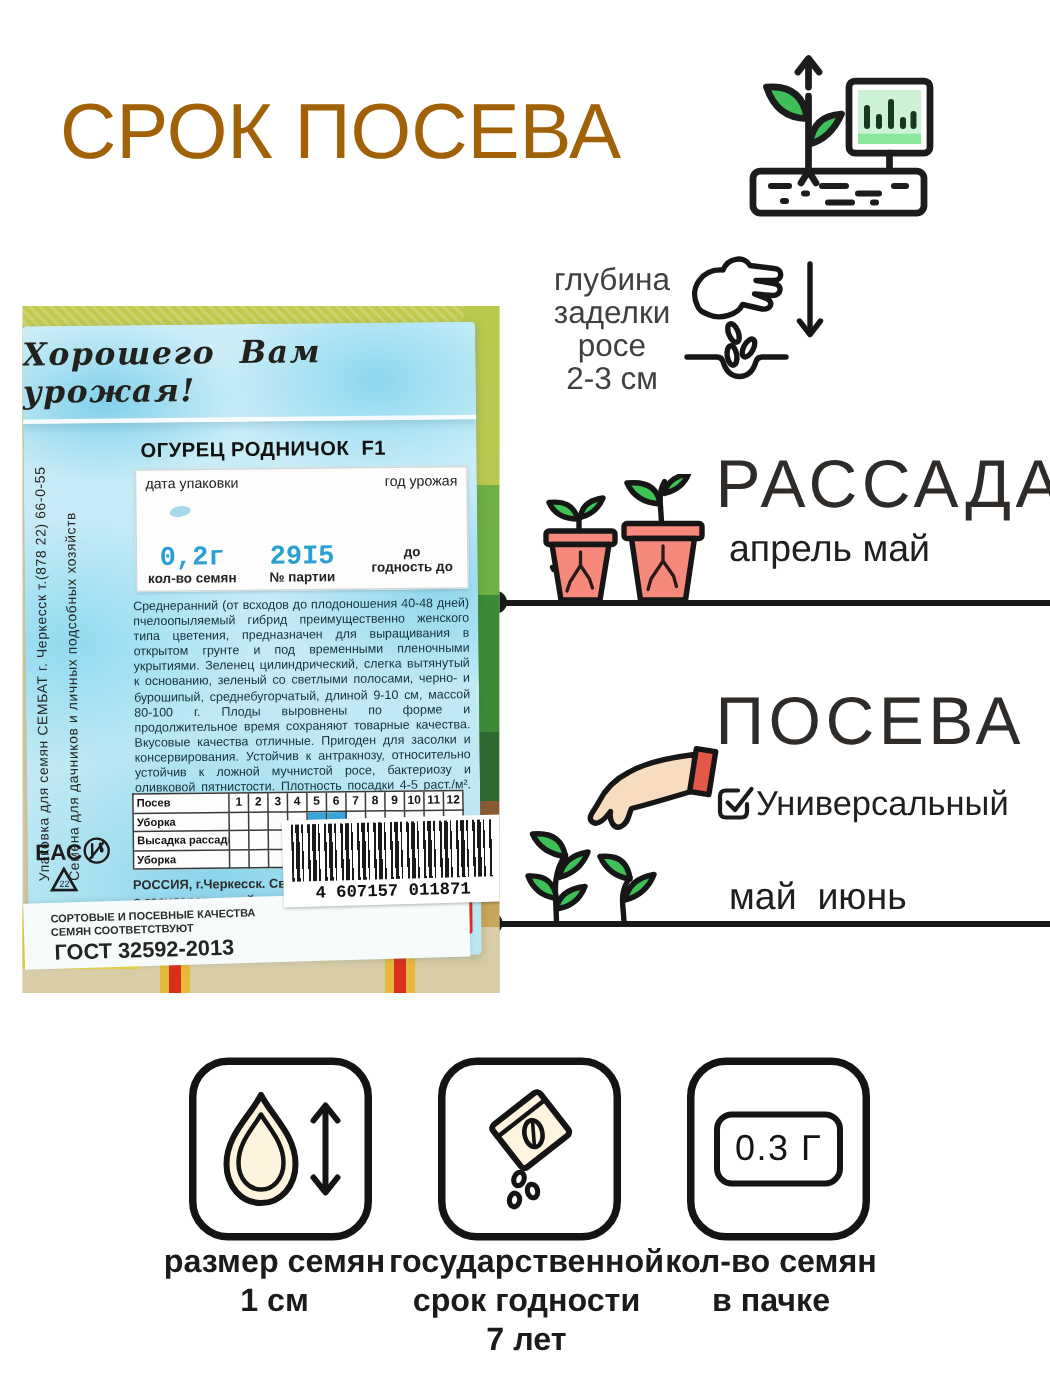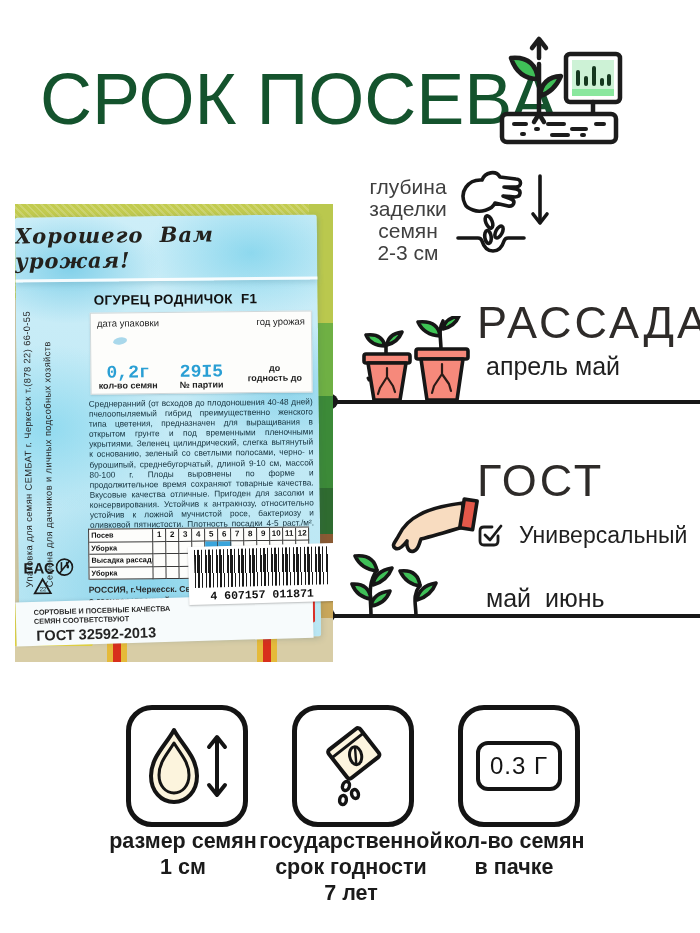--- a/index.html
+++ b/index.html
@@ -1,36 +1,36 @@
 <!DOCTYPE html>
 <html><head>
 <meta charset="utf-8">
 <style>
   html,body{margin:0;padding:0;background:#fff;}
   .page{position:relative;width:700px;height:933px;background:#fff;overflow:hidden;
         font-family:"Liberation Sans",sans-serif;color:#1c1c1c;}
 
   
-  .main-title{position:absolute;left:40px;top:58px;font-size:72px;font-weight:400;
-              letter-spacing:0px;color:#14532d;white-space:pre;}
+  .main-title{position:absolute;left:40px;top:58px;font-size:52px;font-weight:400;
+              letter-spacing:0px;color:#a16207;white-space:pre;}
   .title-icon{position:absolute;left:492px;top:32px;}
 
   
   .depth-text{position:absolute;left:350px;top:176px;width:116px;text-align:center;
               font-size:21px;line-height:22px;font-weight:500;color:#404040;}
   .depth-icon{position:absolute;left:452px;top:166px;}
 
   
   .section-title{position:absolute;font-size:45px;font-weight:300;letter-spacing:3px;color:#2e2b29;}
   .rassada-title{left:477px;top:297px;}
   .grunt-title{left:477px;top:455px;}
   .months-label{position:absolute;font-size:25px;font-weight:500;color:#1f1f1f;white-space:pre;}
   .rassada-months{left:486px;top:352px;}
   .grunt-months{left:486px;top:584px;}
-  .soil-row{position:absolute;left:477px;top:522px;display:flex;align-items:center;gap:16px;}
+  .soil-row{position:absolute;left:477px;top:522px;display:flex;align-items:center;gap:1px;}
   .soil-label{font-size:23px;font-weight:500;color:#1f1f1f;}
 
   .timeline{position:absolute;height:4px;background:#181818;}
   .timeline-1{left:331px;top:400px;width:369px;}
   .timeline-2{left:328px;top:614px;width:372px;}
   .timeline-dot{position:absolute;width:15px;height:15px;border-radius:50%;background:#181818;}
   .dot-1{left:323px;top:394px;}
   .dot-2{left:320px;top:608px;}
   .pots-icon{position:absolute;left:358px;top:316px;}
   .planting-icon{position:absolute;left:350px;top:476px;}
@@ -148,21 +148,21 @@
           <path d="M30 102 H32"></path>
           <path d="M60 103 H76"></path>
           <path d="M90 103 H92"></path>
         </g>
     </g>
   </svg>
 
   <div class="depth-text">
     <div>глубина</div>
     <div>заделки</div>
-    <div>семян</div>
+    <div>росе</div>
     <div>2-3 см</div>
   </div>
   <svg class="depth-icon" width="104" height="100" viewBox="0 0 104 100">
     <g fill="none" stroke="#161616" stroke-width="3.6" stroke-linecap="round" stroke-linejoin="round">
       <path d="M88 10 V56"></path>
         <path d="M81 48 L88 57 L95 48"></path>
       <path d="M13 38 C7 26 16 13 30 14 C33 6 44 4 48 11 L64 13 C70 13 70 21 64 21 L52 21 L64 23 C70 24 69 31 63 31 L51 30 L59 33 C64 35 62 41 56 40 L43 37 C40 44 28 47 21 44 C16 42 14 41 13 38 Z" fill="#fff"></path>
       <ellipse cx="37" cy="56" rx="3.2" ry="6.5" transform="rotate(-22 37 56)" fill="#fff"></ellipse>
       <ellipse cx="47" cy="66" rx="3.2" ry="6.5" transform="rotate(28 47 66)" fill="#fff"></ellipse>
       <ellipse cx="36" cy="71" rx="3.2" ry="6.5" transform="rotate(-8 36 71)" fill="#fff"></ellipse>
@@ -187,21 +187,21 @@
       <g stroke-width="2.2" stroke="#2b1a16">
         <path d="M29 52 V61 M29 61 L22 72 M29 61 L35 70 M22 72 L20 78 M35 70 L37 76"></path>
         <path d="M84 48 V58 M84 58 L76 70 M84 58 L91 68 M76 70 L74 77 M91 68 L93 75"></path>
       </g>
       <path d="M10 62 L11 64" stroke-width="3"></path>
     </g>
   </svg>
   <div class="timeline timeline-1"></div>
   <div class="timeline-dot dot-1"></div>
 
-  <div class="section-title grunt-title">ГОСТ</div>
+  <div class="section-title grunt-title">ПОСЕВА</div>
   <div class="soil-row">
     <svg width="26" height="26" viewBox="0 0 26 26">
       <g fill="none" stroke="#1b1b1b" stroke-width="2.8" stroke-linecap="round" stroke-linejoin="round">
         <path d="M21 13 V18 Q21 22 17 22 H7 Q3 22 3 18 V8 Q3 4 7 4 H15"></path>
         <path d="M8 12 L13 17 L24 3"></path>
       </g>
     </svg>
     <span class="soil-label">Универсальный</span>
   </div>
   <div class="months-label grunt-months">май  июнь</div>

